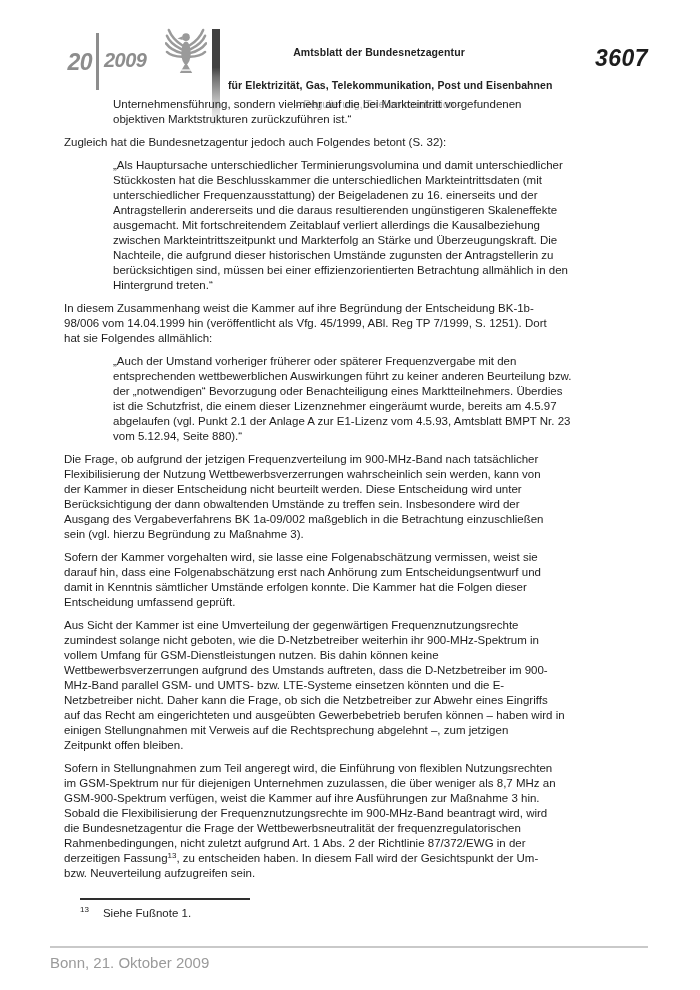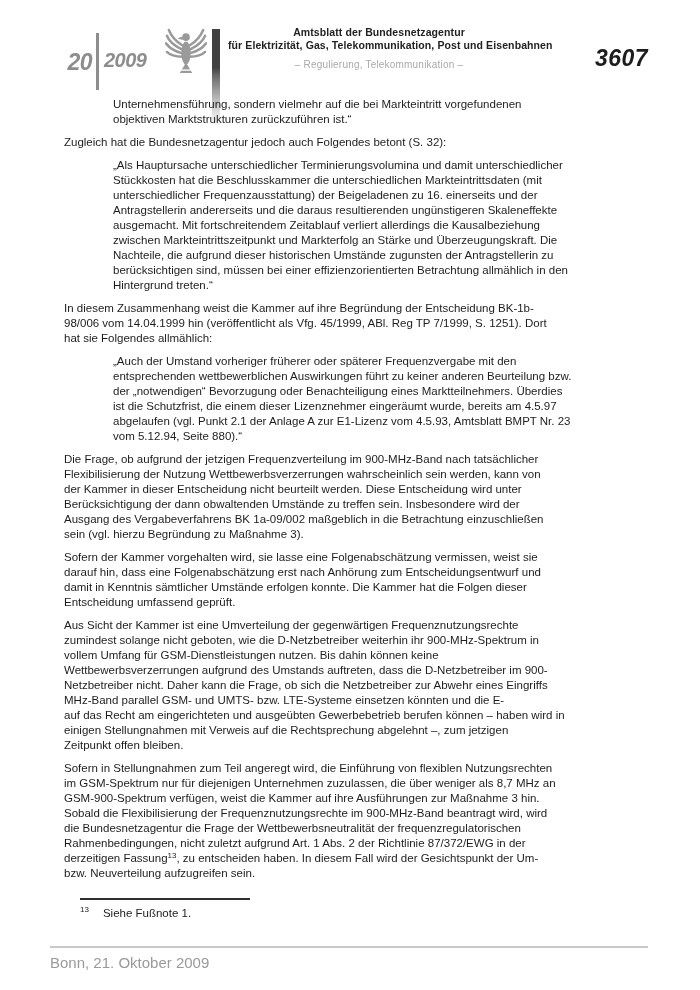--- a/index.html
+++ b/index.html
@@ -35,21 +35,21 @@
     background: linear-gradient(to bottom,
       #414141 0%, #414141 40%, #6f6f6f 50%,
       #8f8f8f 60%, #bdbdbd 74%, #e3e3e3 88%, #f5f5f5 100%);
   }
   .masthead-center {
     position: absolute; left: 228px; top: 26px; width: 302px;
     text-align: center;
   }
   .masthead-title {
     font-size: 10.5px; font-weight: bold; line-height: 13px; color: #222;
-    letter-spacing: 0.1px; white-space: nowrap;
+    letter-spacing: 0.1px; white-space: nowrap; margin-top: 20px;
   }
   .masthead-subtitle {
     margin-top: 7px; font-size: 10px; color: #a9a9a9; letter-spacing: 0.2px;
   }
   .page-number {
     position: absolute; left: 595px; top: 45px;
     font-size: 23px; font-weight: bold; font-style: italic; color: #1d1d1d;
     letter-spacing: 0.5px;
   }
 
@@ -158,22 +158,22 @@
         <div class="line">Sofern der Kammer vorgehalten wird, sie lasse eine Folgenabschätzung vermissen, weist sie</div>
         <div class="line">darauf hin, dass eine Folgenabschätzung erst nach Anhörung zum Entscheidungsentwurf und</div>
         <div class="line">damit in Kenntnis sämtlicher Umstände erfolgen konnte. Die Kammer hat die Folgen dieser</div>
         <div class="line">Entscheidung umfassend geprüft.</div>
       </div>
       <div class="block paragraph">
         <div class="line">Aus Sicht der Kammer ist eine Umverteilung der gegenwärtigen Frequenznutzungsrechte</div>
         <div class="line">zumindest solange nicht geboten, wie die D-Netzbetreiber weiterhin ihr 900-MHz-Spektrum in</div>
         <div class="line">vollem Umfang für GSM-Dienstleistungen nutzen. Bis dahin können keine</div>
         <div class="line">Wettbewerbsverzerrungen aufgrund des Umstands auftreten, dass die D-Netzbetreiber im 900-</div>
+        <div class="line">MHz-Band parallel GSM- und UMTS- bzw. LTE-Systeme einsetzen könnten und die E-</div>
         <div class="line">Netzbetreiber nicht. Daher kann die Frage, ob sich die Netzbetreiber zur Abwehr eines Eingriffs</div>
-        <div class="line">MHz-Band parallel GSM- und UMTS- bzw. LTE-Systeme einsetzen könnten und die E-</div>
         <div class="line">auf das Recht am eingerichteten und ausgeübten Gewerbebetrieb berufen können – haben wird in</div>
         <div class="line">einigen Stellungnahmen mit Verweis auf die Rechtsprechung abgelehnt –, zum jetzigen</div>
         <div class="line">Zeitpunkt offen bleiben.</div>
       </div>
       <div class="block paragraph">
         <div class="line">Sofern in Stellungnahmen zum Teil angeregt wird, die Einführung von flexiblen Nutzungsrechten</div>
         <div class="line">im GSM-Spektrum nur für diejenigen Unternehmen zuzulassen, die über weniger als 8,7 MHz an</div>
         <div class="line">GSM-900-Spektrum verfügen, weist die Kammer auf ihre Ausführungen zur Maßnahme 3 hin.</div>
         <div class="line">Sobald die Flexibilisierung der Frequenznutzungsrechte im 900-MHz-Band beantragt wird, wird</div>
         <div class="line">die Bundesnetzagentur die Frage der Wettbewerbsneutralität der frequenzregulatorischen</div>

